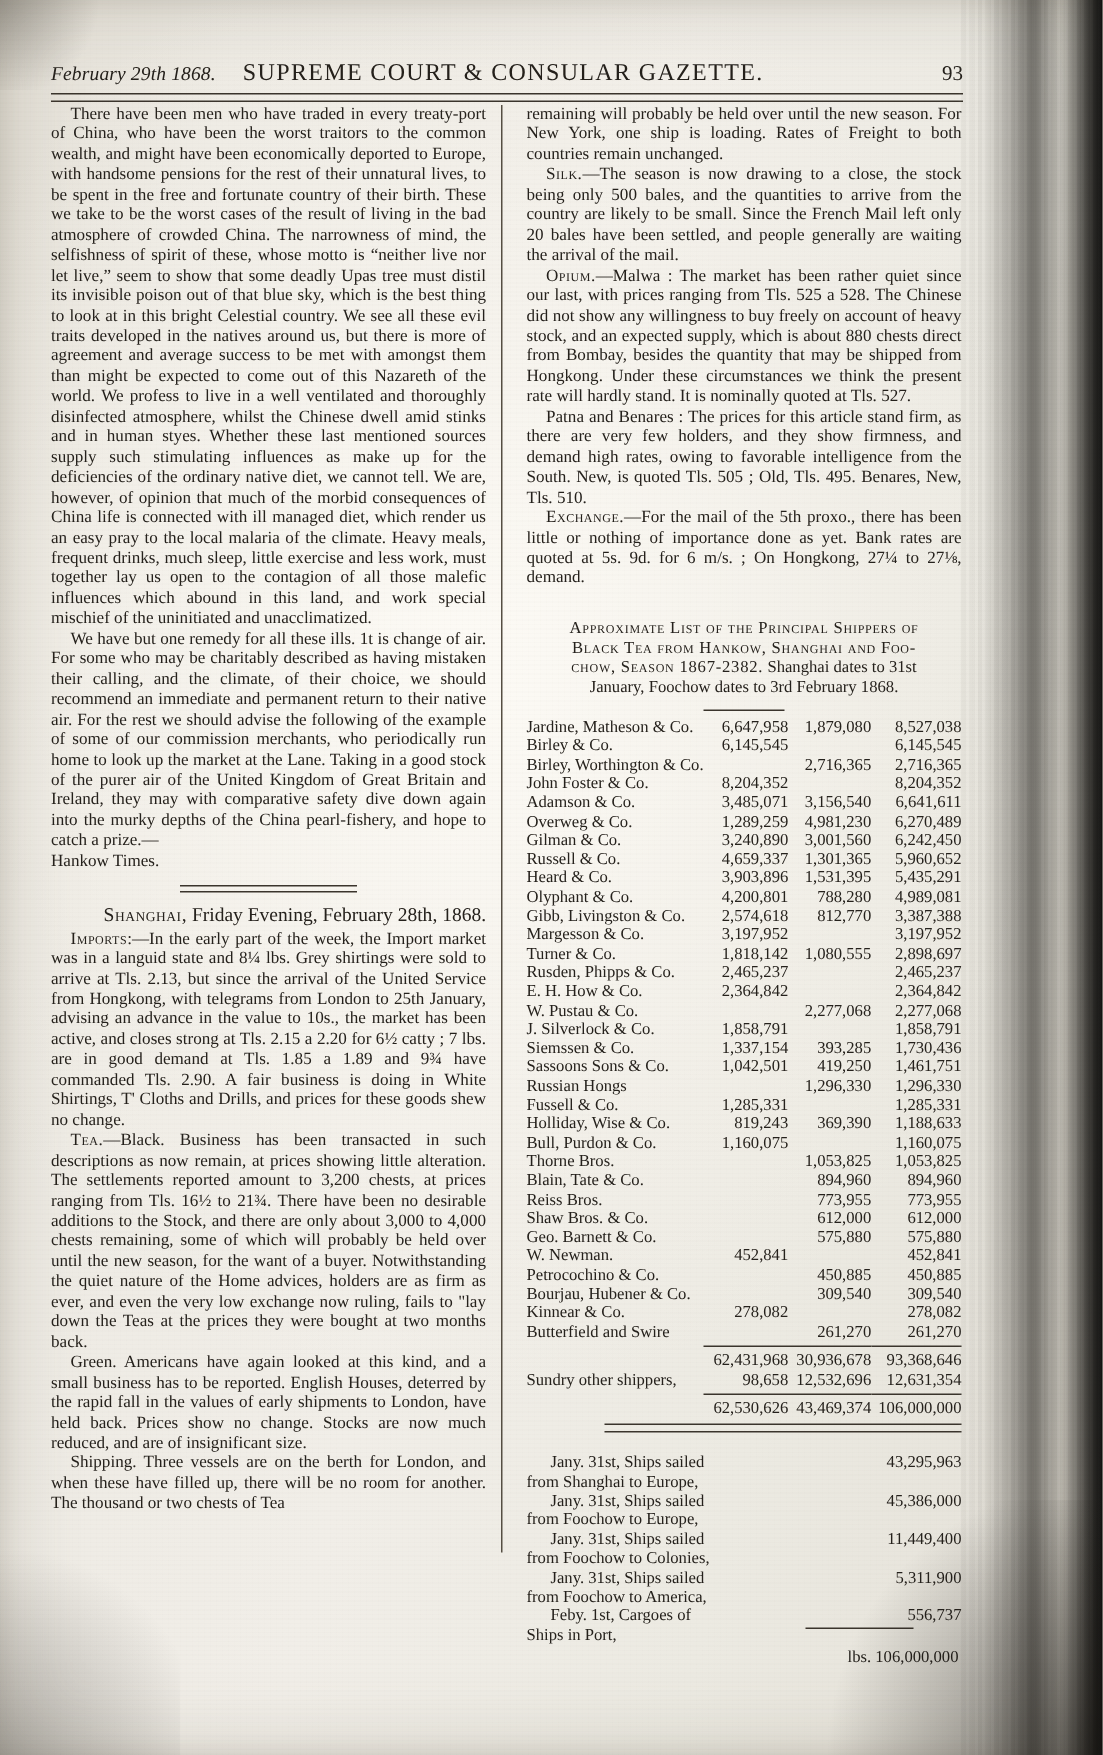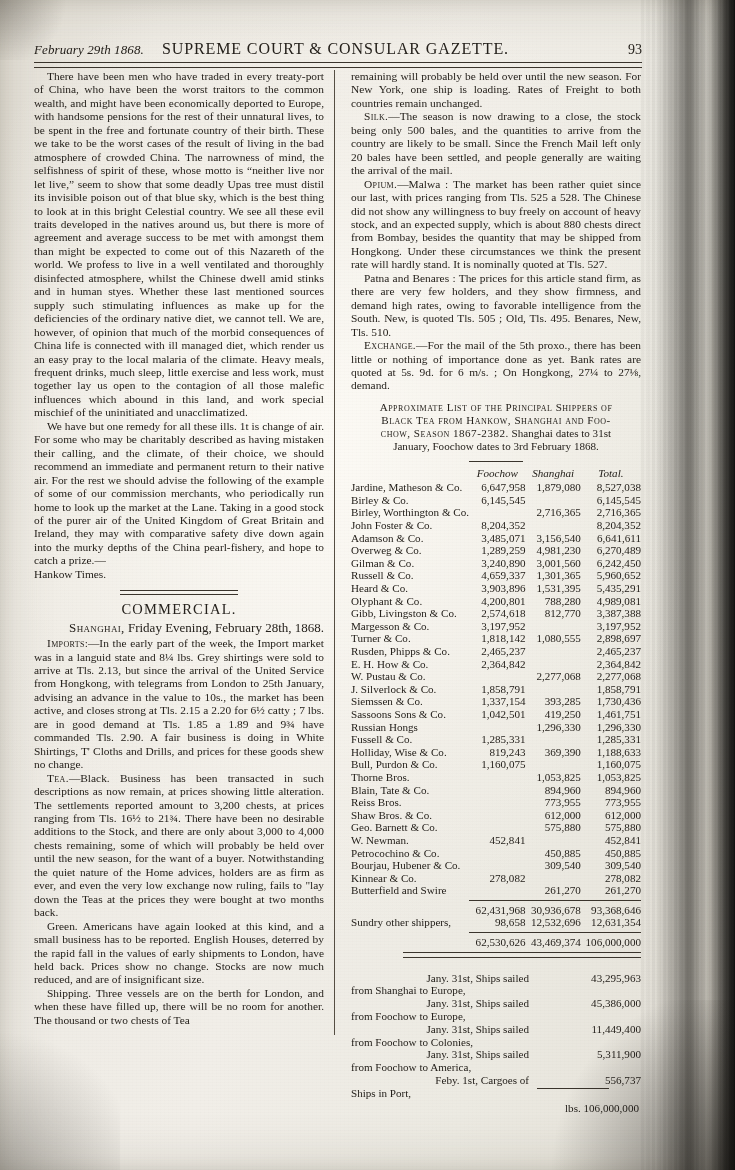--- a/index.html
+++ b/index.html
@@ -168,21 +168,21 @@
     text-align: right;
     font-size: 13px;
     margin-bottom: 3px;
   }
 
   
   .tbl-caption {
     font-size: 11.1px;
     line-height: 13.2px;
     text-align: center;
-    margin-top: 8px;
+    margin-top: 20px;
   }
   .tbl-caption .sc { letter-spacing: .5px; }
   .caption-rule {
     width: 54px; height: 0;
     border-top: 1.2px solid #3a342c;
     margin: 7px auto 5px auto;
   }
   table.shippers {
     width: 100%;
     border-collapse: collapse;
@@ -215,21 +215,21 @@
   .ships {
     margin-top: 14px;
     font-size: 11.1px;
     line-height: 12.8px;
   }
   .ships .yr { margin-left: 6px; }
   .ships table { border-collapse: collapse; width: 100%; }
   .ships td { padding: 0; vertical-align: baseline; }
   .ships td.lbl { text-align: left; }
   .ships td.val { text-align: right; width: 104px; white-space: nowrap; padding-left: 8px;}
-  .ships .ind { display: block; text-indent: 16px; text-align: right; }
+  .ships .ind { display: block; text-indent: 16px; }
   .ships-rule {
     width: 72px; height: 0;
     border-top: 1.1px solid #3a342c;
     margin: 1px 0 2px 0;
   }
   .lbs-line { text-align: right; margin-top: 2px; padding-right: 2px; }
   .closing { margin-top: 14px; font-size: 11.2px; }
 </style>
 </head>
 <body>
@@ -247,21 +247,20 @@
     </div>
     <div class="rule-double"></div>
     <div class="col-rule"></div>
 
     <div class="col col-left">
       <p>There have been men who have traded in every treaty-port of China, who have been the worst traitors to the common wealth, and might have been economically deported to Europe, with handsome pensions for the rest of their unnatural lives, to be spent in the free and fortunate country of their birth. These we take to be the worst cases of the result of living in the bad atmosphere of crowded China. The narrowness of mind, the selfishness of spirit of these, whose motto is “neither live nor let live,” seem to show that some deadly Upas tree must distil its invisible poison out of that blue sky, which is the best thing to look at in this bright Celestial country. We see all these evil traits developed in the natives around us, but there is more of agreement and average success to be met with amongst them than might be expected to come out of this Nazareth of the world. We profess to live in a well ventilated and thoroughly disinfected atmosphere, whilst the Chinese dwell amid stinks and in human styes. Whether these last mentioned sources supply such stimulating influences as make up for the deficiencies of the ordinary native diet, we cannot tell. We are, however, of opinion that much of the morbid consequences of China life is connected with ill managed diet, which render us an easy pray to the local malaria of the climate. Heavy meals, frequent drinks, much sleep, little exercise and less work, must together lay us open to the contagion of all those malefic influences which abound in this land, and work special mischief of the uninitiated and unacclimatized.</p>
       <p><span>We have but one remedy for all these ills. 1t is change of air. For some who may be charitably described as having mistaken their calling, and the climate, of their choice, we should recommend an immediate and permanent return to their native air. For the rest we should advise the following of the example of some of our commission merchants, who periodically run home to look up the market at the Lane. Taking in a good stock of the purer air of the United Kingdom of Great Britain and Ireland, they may with comparative safety dive down again into the murky depths of the China pearl-fishery, and hope to catch a prize.—</span><br><span class="it">Hankow Times.</span></p>
 
       <div class="sep-rule"></div>
 
-      <h2 class="section-head">COMMERCIAL.</h2>
       <div class="dateline">
         <span class="sc">Shanghai,</span>
         <span class="it">Friday Evening, February 28th</span><span>, 1868.</span>
       </div>
 
       <p><span class="sc">Imports</span><span>:—In the early part of the week, the Import market was in a languid state and 8¼ lbs. Grey shirtings were sold to arrive at Tls. 2.13, but since the arrival of the </span><span class="it">United Service</span><span> from Hongkong, with telegrams from London to 25th January, advising an advance in the value to 10s., the market has been active, and closes strong at Tls. 2.15 a 2.20 for 6½ catty ; 7 lbs. are in good demand at Tls. 1.85 a 1.89 and 9¾ have commanded Tls. 2.90. A fair business is doing in White Shirtings, T' Cloths and Drills, and prices for these goods shew no change.</span></p>
 
       <p><span class="sc">Tea.</span><span class="it">—Black.</span><span> Business has been transacted in such descriptions as now remain, at prices showing little alteration. The settlements reported amount to 3,200 chests, at prices ranging from Tls. 16½ to 21¾. There have been no desirable additions to the Stock, and there are only about 3,000 to 4,000 chests remaining, some of which will probably be held over until the new season, for the want of a buyer. Notwithstanding the quiet nature of the Home advices, holders are as firm as ever, and even the very low exchange now ruling, fails to "lay down the Teas at the prices they were bought at two months back.</span></p>
 
       <p><span class="it">Green.</span><span> Americans have again looked at this kind, and a small business has to be reported. English Houses, deterred by the rapid fall in the values of early shipments to London, have held back. Prices show no change. Stocks are now much reduced, and are of insignificant size.</span></p>
@@ -284,26 +283,20 @@
         <span class="sc">Approximate List of the Principal Shippers of</span><br>
         <span class="sc">Black Tea from Hankow, Shanghai and Foo-</span><br>
         <span class="sc">chow, Season 1867-2382.</span>
         <span>Shanghai dates to 31st</span><br>
         <span class="it">January</span><span>, Foochow dates to 3rd </span><span class="it">February</span><span> 1868.</span>
       </div>
       <div class="caption-rule"></div>
 
       <table class="shippers">
         <tbody>
-          <tr class="head">
-            <td class="name"></td>
-            <td class="num c1">Foochow</td>
-            <td class="num c2">Shanghai</td>
-            <td class="num c3">Total.</td>
-          </tr>
         <tr>
               <td class="name">Jardine, Matheson &amp; Co.</td>
               <td class="num c1">6,647,958</td>
               <td class="num c2">1,879,080</td>
               <td class="num c3">8,527,038</td>
             </tr>
             <tr>
               <td class="name">Birley &amp; Co.</td>
               <td class="num c1">6,145,545</td>
               <td class="num c2"></td>

